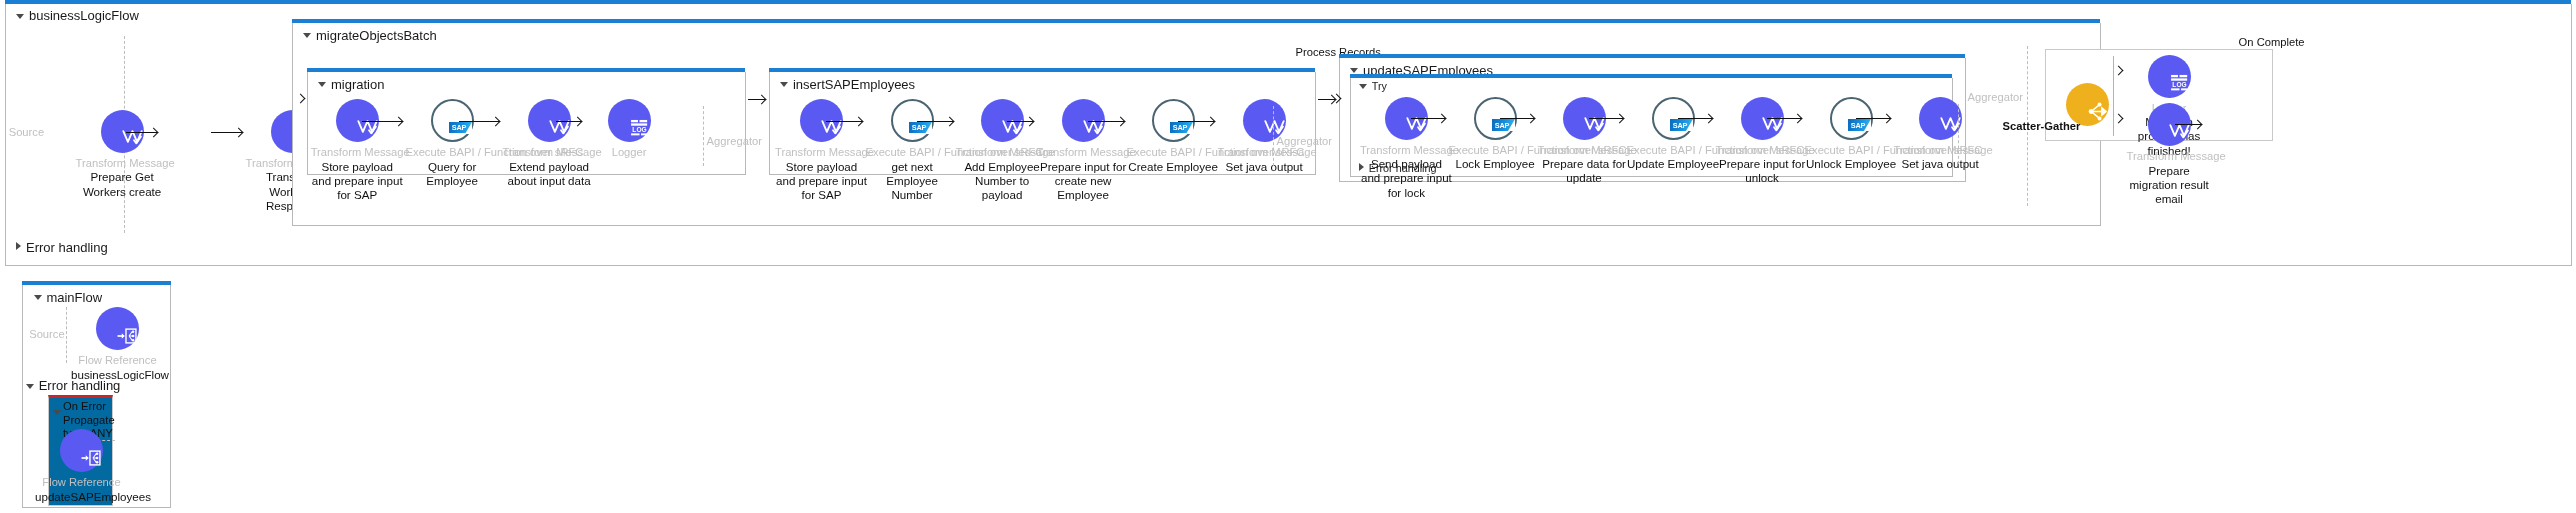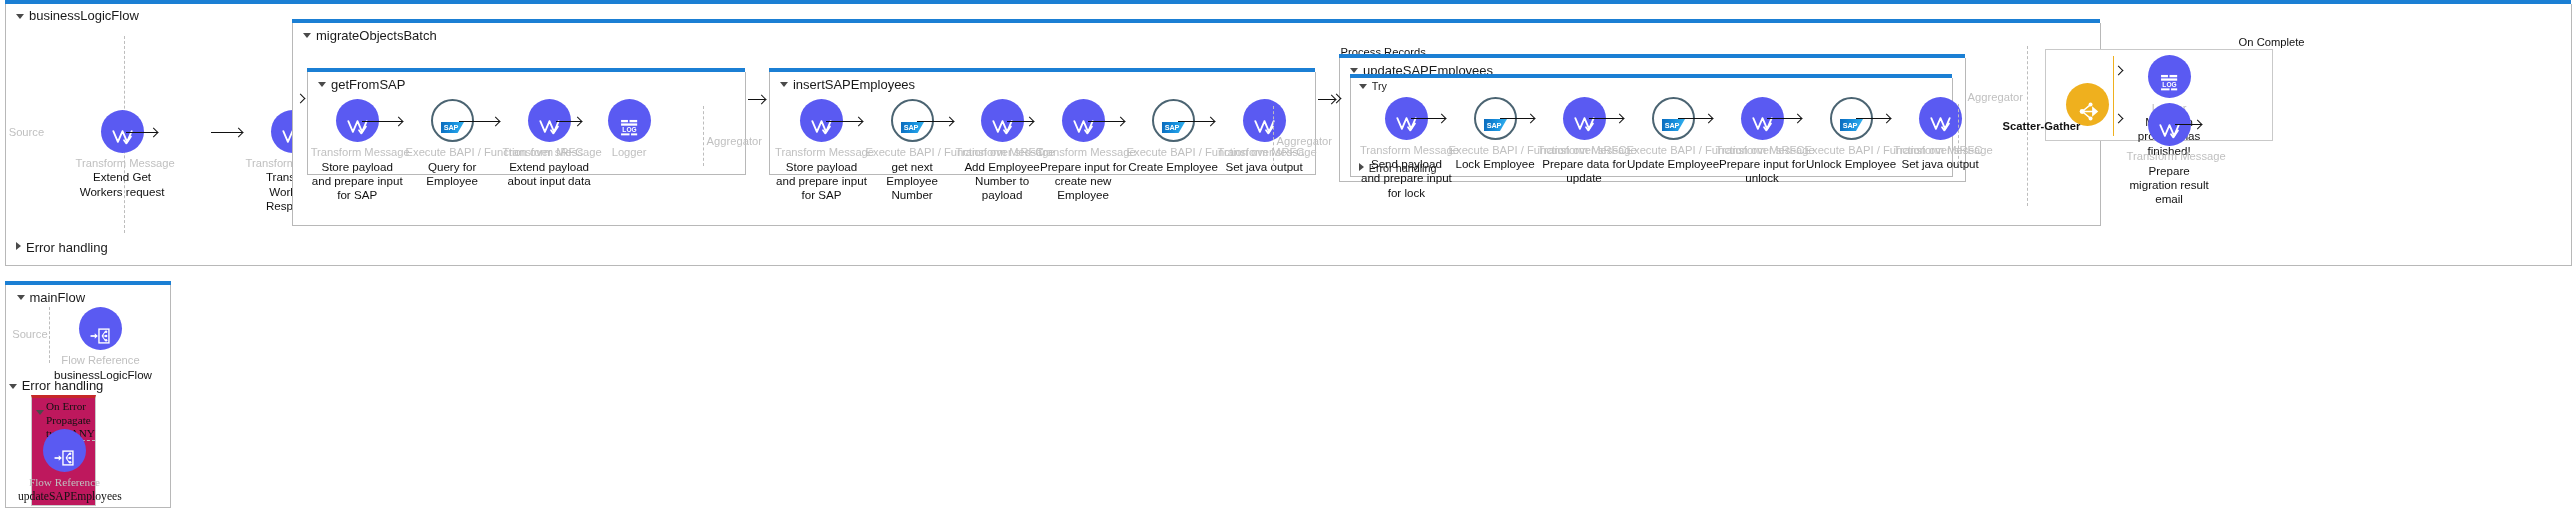--- a/index.html
+++ b/index.html
@@ -93,21 +93,21 @@
     background: #ffffff;
     border: 2.7px solid #4b6472;
   }
   .ic-amber { background: #efb01e; }
 
   .glyph {
     position: absolute;
     left: 0; top: 0; right: 0; bottom: 0;
     display: flex;
     align-items: center;
-    justify-content: center;
+    justify-content: flex-end;
     margin-top: 14px;
   }
 
   
   .wd {
     text-align: center;
     line-height: 1;
   }
   .wd .arc {
     width: 17px; height: 7.7px;
@@ -195,22 +195,21 @@
     font-weight: bold;
     color: #111;
     white-space: nowrap;
   }
 
   
   .oep {
     position: absolute;
     border: 0.8px solid #c9c9c9;
     border-top: 3.1px solid #c62828;
-    background: #be185d;
-    font-family: Liberation Serif, serif;
+    background: #0369a1;
   }
   .oep-title {
     position: absolute;
     left: 14px; top: 2.3px;
     font-size: 11.2px;
     color: #111;
     line-height: 1.18;
     border-bottom: 0.8px dashed #bdbdbd;
     padding-bottom: 0px;
   }
@@ -236,21 +235,21 @@
     <div class="node" style="left:70px; top:106px;">
       <div class="circle ic-purple">
         <div class="glyph">
           <svg width="23" height="20" viewBox="0 0 30 26">
             <path d="M3 4 L9 18 L15 4 M15 4 L21 18 L27 4" fill="none" stroke="#fff" stroke-width="2.4" stroke-linejoin="round" stroke-linecap="round"></path>
             <path d="M17 16 L20 20 L26 11" fill="none" stroke="#fff" stroke-width="2.4" stroke-linecap="round" stroke-linejoin="round"></path>
           </svg>
         </div>
       </div>
       <div class="type">Transform Message</div>
-      <div class="name">Extend Get Workers request</div>
+      <div class="name">Prepare Get Workers create</div>
     </div>
     <div class="arrow" style="left:120px; top:128px; width:31px;"></div>
 
     <div class="arrow" style="left:205px; top:128px; width:31px;"></div>
 
     <div class="node" style="left:240px; top:106px;">
       <div class="circle ic-purple">
         <div class="glyph">
           <svg width="23" height="20" viewBox="0 0 30 26">
             <path d="M3 4 L9 18 L15 4 M15 4 L21 18 L27 4" fill="none" stroke="#fff" stroke-width="2.4" stroke-linejoin="round" stroke-linecap="round"></path>
@@ -266,26 +265,26 @@
     <div class="flow-title" style="top:236px;">
       <span class="tri right"></span><span>Error handling</span>
     </div>
 
     <div class="flow" style="left:286px; top:19.3px; width:1809px; height:203px;">
       <div class="topbar"></div>
       <div class="flow-title">
         <span class="tri down"></span><span>migrateObjectsBatch</span>
       </div>
 
-      <div class="lbl-dark" style="left:1048px; top:22.4px;">Process Records</div>
+      <div class="lbl-dark" style="left:1003px; top:22.4px;">Process Records</div>
 
       <div class="flow" style="left:14px; top:49px; width:439px; height:103px;">
         <div class="topbar"></div>
         <div class="flow-title">
-          <span class="tri down"></span><span>getFromSAP</span>
+          <span class="tri down"></span><span>migration</span>
         </div>
 
         <div class="node" style="left:3.1px; top:27px;">
           <div class="circle ic-purple">
             <div class="glyph">
               <svg width="23" height="20" viewBox="0 0 30 26">
                 <path d="M3 4 L9 18 L15 4 M15 4 L21 18 L27 4" fill="none" stroke="#fff" stroke-width="2.4" stroke-linejoin="round" stroke-linecap="round"></path>
                 <path d="M17 16 L20 20 L26 11" fill="none" stroke="#fff" stroke-width="2.4" stroke-linecap="round" stroke-linejoin="round"></path>
               </svg>
             </div>
@@ -604,21 +603,21 @@
           </div>
           <div class="type">Transform Message</div>
           <div class="name">Prepare migration result email</div>
         </div>
         <div class="arrow" style="left:129px; top:74px; width:26px;"></div>
 
       </div>
     </div>
   </div>
 
-  <div class="flow" style="left:5px; top:285px; width:166px; height:223px;">
+  <div class="flow" style="left:22px; top:285px; width:149px; height:223px;">
     <div class="topbar"></div>
     <div class="flow-title">
       <span class="tri down"></span><span>mainFlow</span>
     </div>
 
     <div class="lbl-grey" style="left:6.2px; top:43px;">Source</div>
     <div class="vdash" style="left:43px; top:21.7px; height:56px;"></div>
 
     <div class="node" style="left:48px; top:22.4px;">
       <div class="circle ic-purple">

